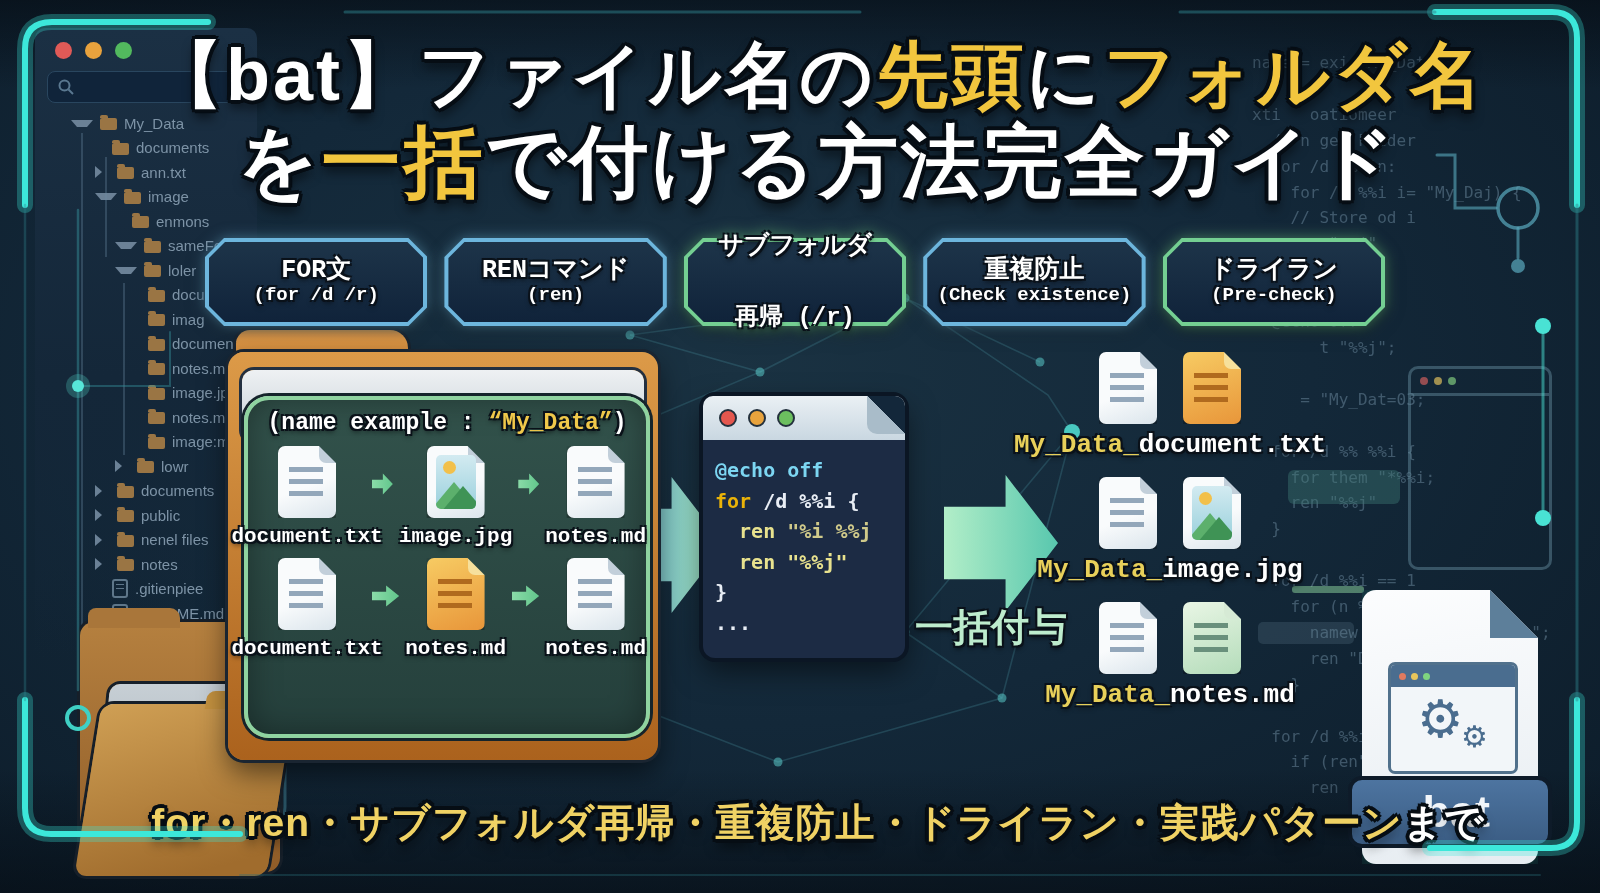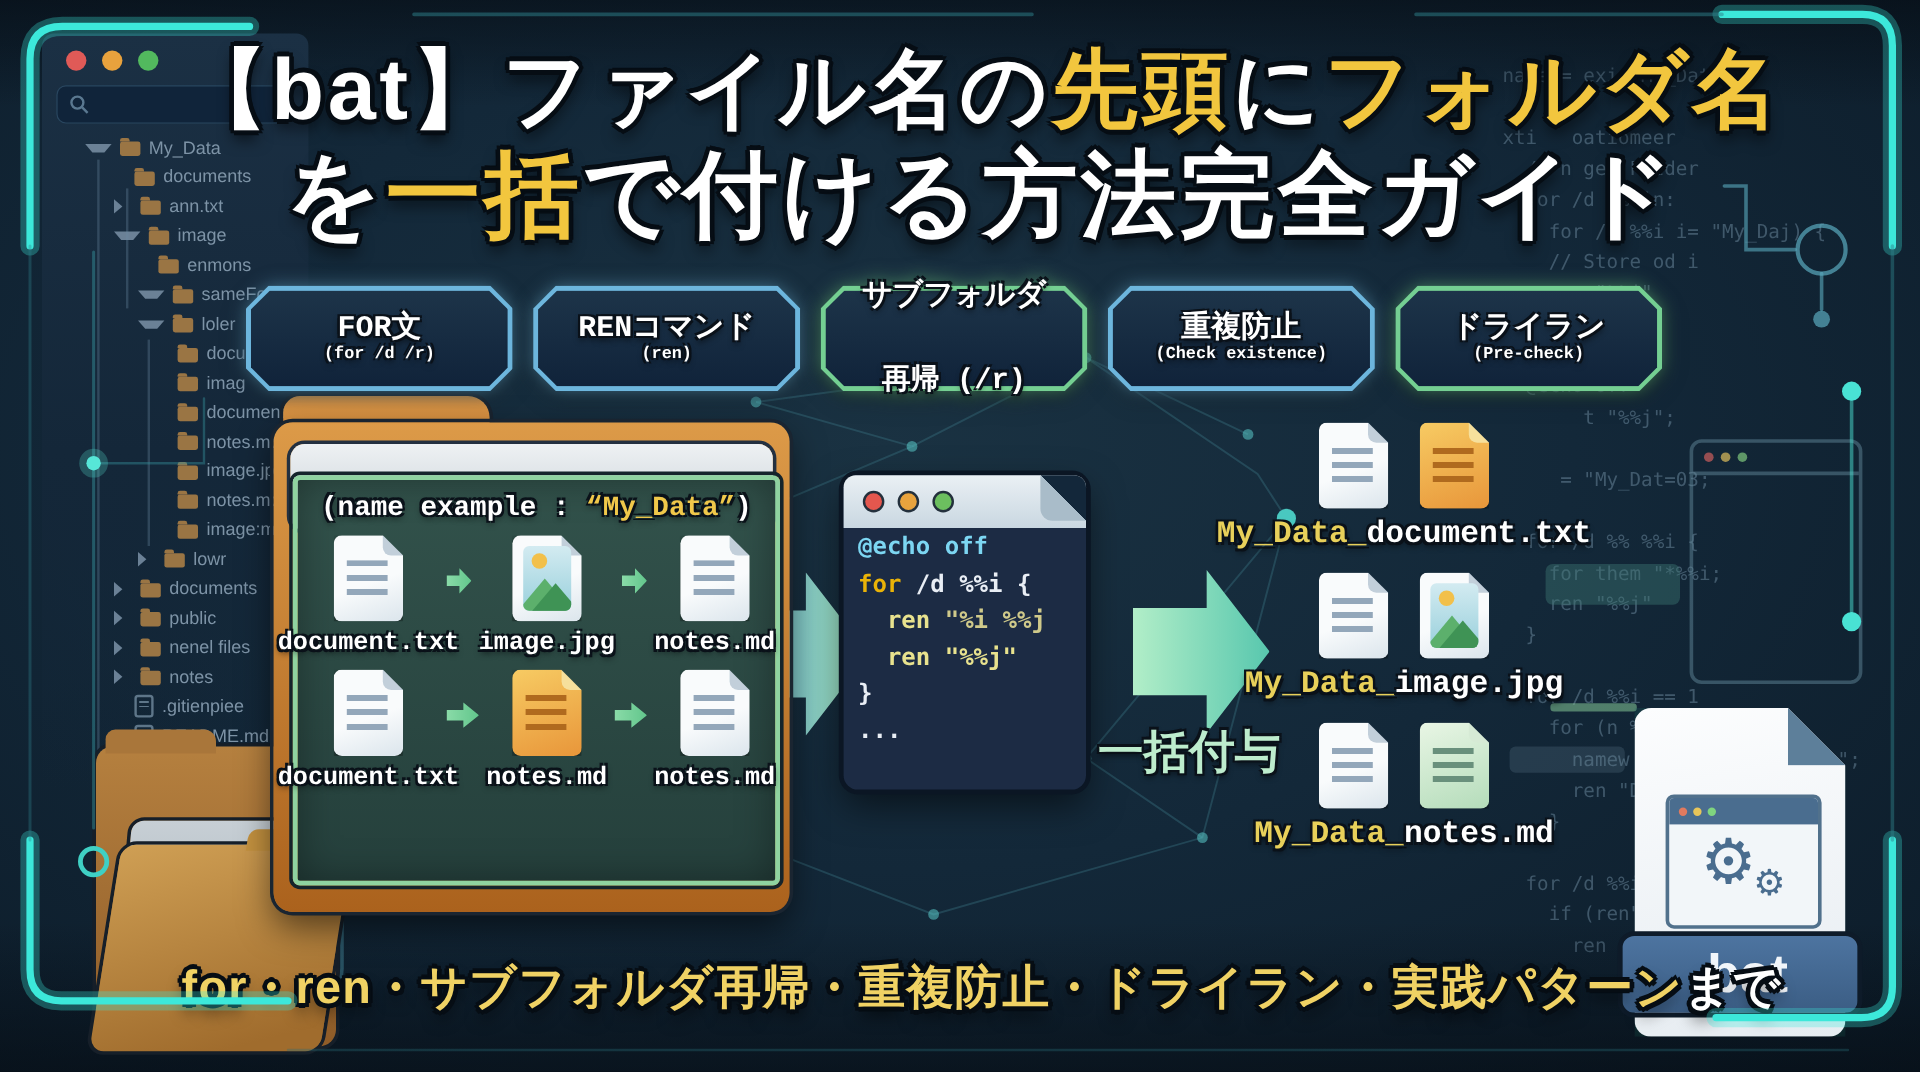--- a/index.html
+++ b/index.html
@@ -56,40 +56,40 @@
   .badge{position:relative;flex:1;height:88px;}
   .b-blue{--bc:#6db6dd;filter:drop-shadow(0 0 7px rgba(109,182,221,.55)) drop-shadow(0 4px 6px rgba(0,0,0,.55));}
   .b-green{--bc:#74cf92;filter:drop-shadow(0 0 7px rgba(116,207,146,.55)) drop-shadow(0 4px 6px rgba(0,0,0,.55));}
   .b-orange{--bc:#dd9a44;filter:drop-shadow(0 0 7px rgba(221,154,68,.55)) drop-shadow(0 4px 6px rgba(0,0,0,.55));}
   .badge .shell{position:absolute;inset:0;background:var(--bc);
     clip-path:polygon(19px 0,calc(100% - 19px) 0,100% 19px,100% calc(100% - 19px),calc(100% - 19px) 100%,19px 100%,0 calc(100% - 19px),0 19px);}
   .badge .core{position:absolute;inset:4px;background:linear-gradient(180deg,#1d3449 0%,#10233a 100%);
     clip-path:polygon(16px 0,calc(100% - 16px) 0,100% 16px,100% calc(100% - 16px),calc(100% - 16px) 100%,16px 100%,0 calc(100% - 16px),0 16px);}
   .btxt{position:relative;z-index:2;height:100%;display:flex;flex-direction:column;align-items:center;justify-content:center;line-height:1.12;}
   .bt{font-size:25px;font-weight:bold;color:#fff;}
-  .bs{font-size:14px;font-weight:bold;color:#fff;}
+  .bs{font-size:19px;font-weight:bold;color:#fff;}
   .bigsub .bs{font-size:24px;margin-top:44px;}
   
   .ofolder{position:absolute;left:0;top:612px;width:300px;height:281px;z-index:2;}
   .of-back{position:absolute;left:80px;top:10px;width:200px;height:250px;border-radius:14px;
     background:linear-gradient(180deg,#b5803f,#8f5c28);box-shadow:0 0 0 3px #161f29;}
   .of-back::before{content:"";position:absolute;top:-14px;left:8px;width:92px;height:20px;border-radius:8px 10px 0 0;background:#a9763a;}
   .of-paper{position:absolute;left:102px;top:72px;width:160px;height:185px;background:linear-gradient(#c7cfd5,#9aa6ae);border-radius:10px;transform:skewX(-5deg);box-shadow:0 0 0 3px #161f29;}
   .of-front{position:absolute;left:88px;top:92px;width:192px;height:172px;border-radius:12px;transform:skewX(-9deg);
     background:linear-gradient(165deg,#cf9f54 0%,#a06c2d 90%);box-shadow:0 0 0 3px #161f29;}
   .of-front::before{content:"";position:absolute;top:-13px;right:18px;width:70px;height:18px;border-radius:8px 8px 0 0;background:#c3913f;}
   
   .tfolder{position:absolute;left:228px;top:330px;width:436px;height:462px;z-index:3;}
   .tf-tab{position:absolute;left:8px;top:0;width:172px;height:58px;border-radius:14px 18px 0 0;
     background:linear-gradient(#e09a4a,#c77f2e);box-shadow:0 0 0 3px #1a2531;}
   .tf-body{position:absolute;left:0;top:22px;width:430px;height:408px;border-radius:16px;
     background:linear-gradient(180deg,#dc9a48 0%,#ab621d 100%);box-shadow:0 0 0 3px #1a2531,0 12px 28px rgba(0,0,0,.55);}
   .tf-sheet{position:absolute;left:14px;top:40px;width:402px;height:72px;border-radius:12px;
     background:linear-gradient(#eef1f3,#c4ced5);box-shadow:0 0 0 3px #233040;}
-  .tf-panel{position:absolute;left:16px;top:66px;width:398px;height:334px;border-radius:6px;
+  .tf-panel{position:absolute;left:16px;top:66px;width:398px;height:334px;border-radius:25px;
     background:linear-gradient(180deg,#32524b 0%,#25403c 100%);border:4px solid #8fd3a0;
     box-shadow:0 0 0 3px #15242b, inset 0 0 32px rgba(0,0,0,.35);}
   .tf-name{margin-top:10px;text-align:center;font-size:23px;font-weight:bold;color:#fff;}
   .tf-name .ty{color:#f0c84a;}
   .frow{display:flex;justify-content:center;align-items:flex-start;gap:6px;margin-top:10px;}
   .fcell{width:118px;display:flex;flex-direction:column;align-items:center;gap:7px;}
   .flabel{font-size:21px;font-weight:bold;color:#fff;white-space:nowrap;}
   .sarr{width:34px;height:24px;margin-top:26px;background:linear-gradient(90deg,#8adba8,#62c68c);
     clip-path:polygon(0 32%,52% 32%,52% 6%,100% 50%,52% 94%,52% 68%,0 68%);
     filter:drop-shadow(0 2px 2px rgba(0,0,0,.5));}
@@ -123,21 +123,21 @@
   .arrow1{left:610px;top:466px;background:linear-gradient(90deg,#5fa8d0,#a8ecc0);}
   .arrow2{left:944px;top:464px;background:linear-gradient(90deg,#b2eec8,#58c7ae);}
   
   .codewin{position:absolute;left:703px;top:396px;width:202px;height:262px;z-index:4;border-radius:12px;
     background:#1c2b44;box-shadow:0 0 0 4px #0b1624,0 12px 30px rgba(0,0,0,.55);}
   .cw-head{height:44px;background:linear-gradient(#eaf0f4,#c9d7e1);border-radius:10px 10px 0 0;display:flex;align-items:center;gap:11px;padding-left:16px;}
   .cdot{width:14px;height:14px;border-radius:50%;border:2px solid #23303c;}
   .cd-r{background:#e4574e}.cd-y{background:#e8a33d}.cd-g{background:#6cbf5f}
   .cw-fold{position:absolute;top:0;right:0;width:38px;height:38px;border-radius:0 10px 0 10px;
     background:linear-gradient(to bottom left,#13273a 49.5%,#a9bcc9 50%);}
-  .cw-body{padding:0 10px 0 12px;font-family:"DejaVu Sans Mono","Liberation Mono",monospace;
+  .cw-body{padding:15px 10px 0 12px;font-family:"DejaVu Sans Mono","Liberation Mono",monospace;
     font-size:20px;line-height:1.53;font-weight:bold;white-space:pre;}
   .c-cyan{color:#7cd6f2}.c-mag{color:#eab308}.c-wht{color:#e9eef5}.c-yel{color:#e8e28e}.c-dim{color:#cfc98a}
   
   .bulk{position:absolute;left:876px;top:608px;width:230px;text-align:center;z-index:4;line-height:1.15;}
   .bulk .bj{font-size:38px;font-weight:bold;color:#bdeccd;}
   .bulk .be{font-size:22px;font-weight:bold;color:#a9e4c0;}
   
   .outputs{position:absolute;left:1000px;top:352px;width:340px;z-index:3;}
   .orow{display:flex;flex-direction:column;align-items:center;margin-bottom:17px;}
   .oicons{display:flex;gap:26px;}

